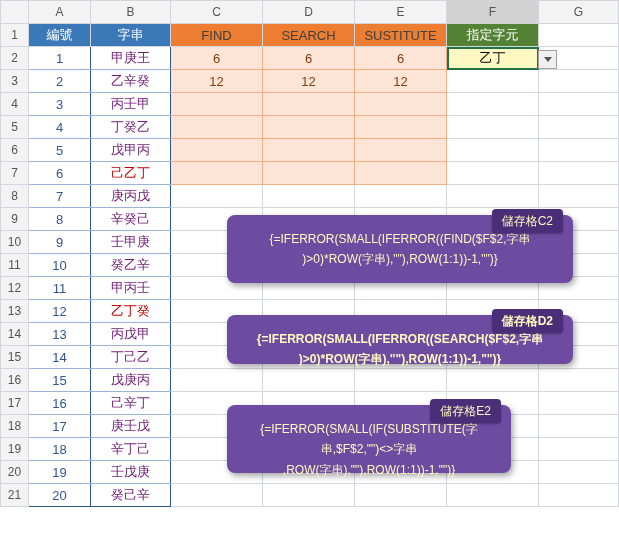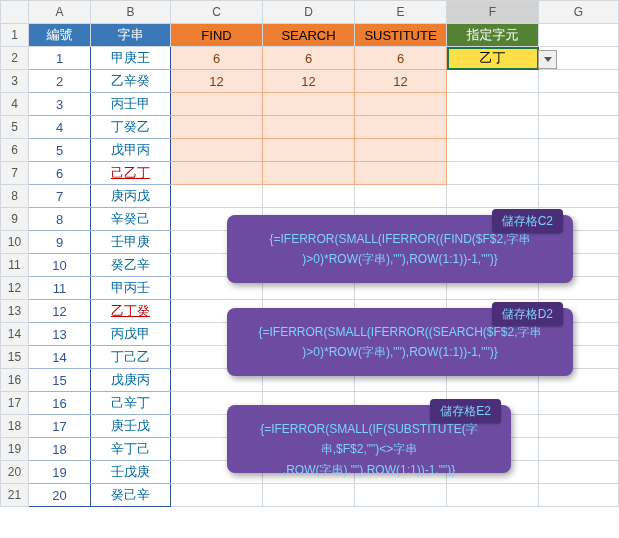--- a/index.html
+++ b/index.html
@@ -42,49 +42,49 @@
   .corner { background: #f3f3f3; }
   th.colhdr.sel { background: #d2d2d2; }
   .hdr-blue {
     background: #3b78b8;
     color: #fff;
     font-weight: bold;
     margin-top: 28px;
   }
   .hdr-orange {
     background: #ed7d31;
-    color: #000000;
+    color: #404040;
     font-weight: bold;
   }
   .hdr-green {
     background: #548235;
     color: #ffffff;
     font-weight: bold;
   }
   .cell-a {
     color: #305496;
     background: #fff;
     border-left: 1px solid #305496 !important;
     border-right: 1px solid #305496 !important;
     border-bottom: 1px solid #9bb3d6 !important;
   }
   .cell-b {
-    color: #0369a1;
+    color: #701a75;
     background: #fff;
     border-right: 1px solid #305496 !important;
     border-bottom: 1px solid #9bb3d6 !important;
   }
   .last-a { border-bottom: 1px solid #305496 !important; }
   .cell-c, .cell-d, .cell-e {
     background: #fce4d6;
     color: #833c0c;
     border-color: #f4b084 !important;
   }
   .cell-f {
-    background: #fde047;
+    background: #fef9c3;
   }
   .sel-cell {
     outline: 2px solid #217346;
     outline-offset: -2px;
     position: relative;
   }
   .dropdown-btn {
     position: absolute;
     width: 17px;
     height: 17px;
@@ -95,25 +95,25 @@
     display: flex;
     align-items: center;
     justify-content: center;
   }
   .dropdown-btn::after {
     content: "";
     border-left: 4px solid transparent;
     border-right: 4px solid transparent;
     border-top: 5px solid #555;
   }
-  .red-txt { color: #c00000 !important; text-decoration: underline; }
+  .red-txt { color: #c00000 !important; }
   .callout {
     position: absolute;
     background: #6c4ba0;
-    color: #7dd3fc;
+    color: #fef9c3;
     border-radius: 8px;
     padding: 6px 10px 8px 10px;
     box-shadow: 2px 3px 6px rgba(0,0,0,0.35);
     font-size: 12px;
     line-height: 1.7;
     box-sizing: border-box;
   }
   .callout .lbl {
     display: block;
     background: #4a2f78;
@@ -126,21 +126,21 @@
     box-shadow: 0 1px 2px rgba(0,0,0,0.3);
   }
   .callout .formula {
     display: block;
     text-align: center;
     white-space: pre-wrap;
     margin-top: 8px;
     font-family: "Microsoft JhengHei", Arial, sans-serif;
   }
   .c1 { left: 227px; top: 215px; width: 346px; height: 68px; }
-  .c2 { left: 227px; top: 308px; width: 346px; height: 68px; }
+  .c2 { left: 227px; top: 315px; width: 346px; height: 49px; font-weight: bold; }
   .c3 { left: 227px; top: 405px; width: 284px; height: 68px; }
 </style>
 </head>
 <body>
 
 <table class="grid">
   <colgroup>
     <col class="rn">
       <col class="cA">
       <col class="cB">

